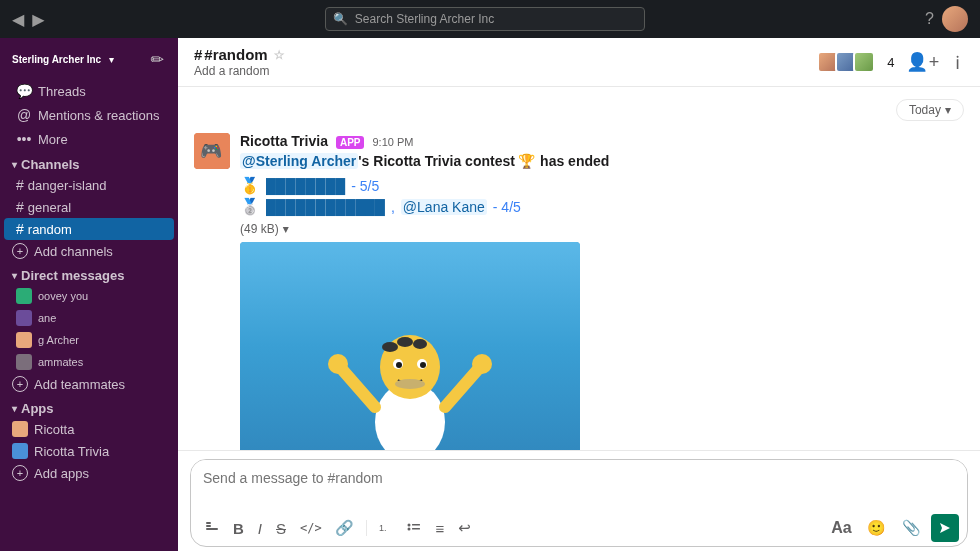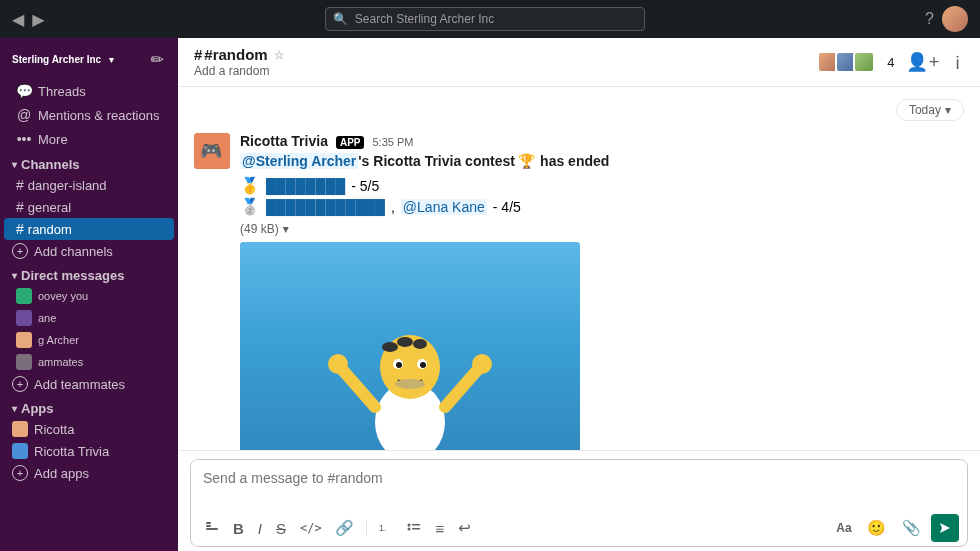--- a/index.html
+++ b/index.html
@@ -294,21 +294,21 @@
     }
     .message-body { flex: 1; min-width: 0; }
     .message-header {
       display: flex;
       align-items: baseline;
       gap: 8px;
       margin-bottom: 2px;
     }
     .message-author { font-size: 14px; font-weight: 700; color: #1d1c1d; }
     .app-badge {
-      background: #000000;
+      background: #d946ef;
       color: #fff;
       font-size: 10px;
       padding: 1px 4px;
       border-radius: 3px;
       font-weight: 600;
     }
     .message-time { font-size: 11px; color: #616061; }
     .message-text { font-size: 14px; color: #1d1c1d; line-height: 1.5; font-weight: bold; }
     .mention { color: #1264a3; background: #e8f5ff; padding: 0 2px; border-radius: 3px; }
 
@@ -316,21 +316,21 @@
     .winner-item {
       display: flex;
       align-items: center;
       gap: 6px;
       font-size: 14px;
       color: #1d1c1d;
       margin: 2px 0;
     }
     .medal { font-size: 16px; }
     .winner-name { color: #1264a3; }
-    .winner-score { color: #000000; }
+    .winner-score { color: #3b82f6; }
 
     .file-size-note {
       display: flex;
       align-items: center;
       gap: 4px;
       font-size: 12px;
       color: #616061;
       margin: 6px 0 4px;
       cursor: pointer;
     }
@@ -361,21 +361,21 @@
 
     
     .input-area {
       border-top: 1px solid #e8e8e8;
       background: #fff;
       flex-shrink: 0;
     }
     .input-box {
       margin: 8px 12px 4px;
       border: 1px solid #c6c6c6;
-      border-radius: 8px;
+      border-radius: 16px;
       overflow: hidden;
     }
     .input-field {
       width: 100%;
       min-height: 36px;
       padding: 10px 12px 4px;
       font-size: 14px;
       color: #616061;
       border: none;
       outline: none;
@@ -568,21 +568,21 @@
         <div class="message-avatar">
           <svg width="36" height="36" viewBox="0 0 36 36">
             <rect width="36" height="36" rx="4" fill="#e8855a"></rect>
             <text x="18" y="24" text-anchor="middle" font-size="18" fill="white">🎮</text>
           </svg>
         </div>
         <div class="message-body">
           <div class="message-header">
             <span class="message-author">Ricotta Trivia</span>
             <span class="app-badge">APP</span>
-            <span class="message-time">5:35 PM</span>
+            <span class="message-time">9:10 PM</span>
           </div>
           <div class="message-text">
             <span class="mention">@Sterling Archer</span><span>'s <strong>Ricotta Trivia contest</strong> <span>🏆</span> has ended</span>
           </div>
           <div class="winners-list">
             <div class="winner-item">
               <span class="medal">🥇</span>
               <span class="winner-name">████████</span>
               <span class="winner-score">- 5/5</span>
             </div>
@@ -675,21 +675,21 @@
                   <circle cx="2" cy="4" r="1.5"></circle>
                   <circle cx="2" cy="8" r="1.5"></circle>
                   <rect x="5" y="3" width="8" height="1.5" rx="0.5"></rect>
                   <rect x="5" y="7" width="8" height="1.5" rx="0.5"></rect>
                 </svg>
             </button>
             <button class="toolbar-btn">≡</button>
             <button class="toolbar-btn">↩</button>
           </div>
           <div class="toolbar-right">
-            <button class="toolbar-btn" style="font-size:12px;font-weight:600;text-align:center;">Aa</button>
+            <button class="toolbar-btn" style="font-size:16px;font-weight:600;text-align:center;">Aa</button>
             <button class="toolbar-btn">🙂</button>
             <button class="toolbar-btn">📎</button>
             <button class="send-btn">
               <svg width="14" height="14" viewBox="0 0 14 14" fill="white">
                   <polygon points="2,2 12,7 2,12 4,7"></polygon>
                 </svg>
             </button>
           </div>
         </div>
       </div>

